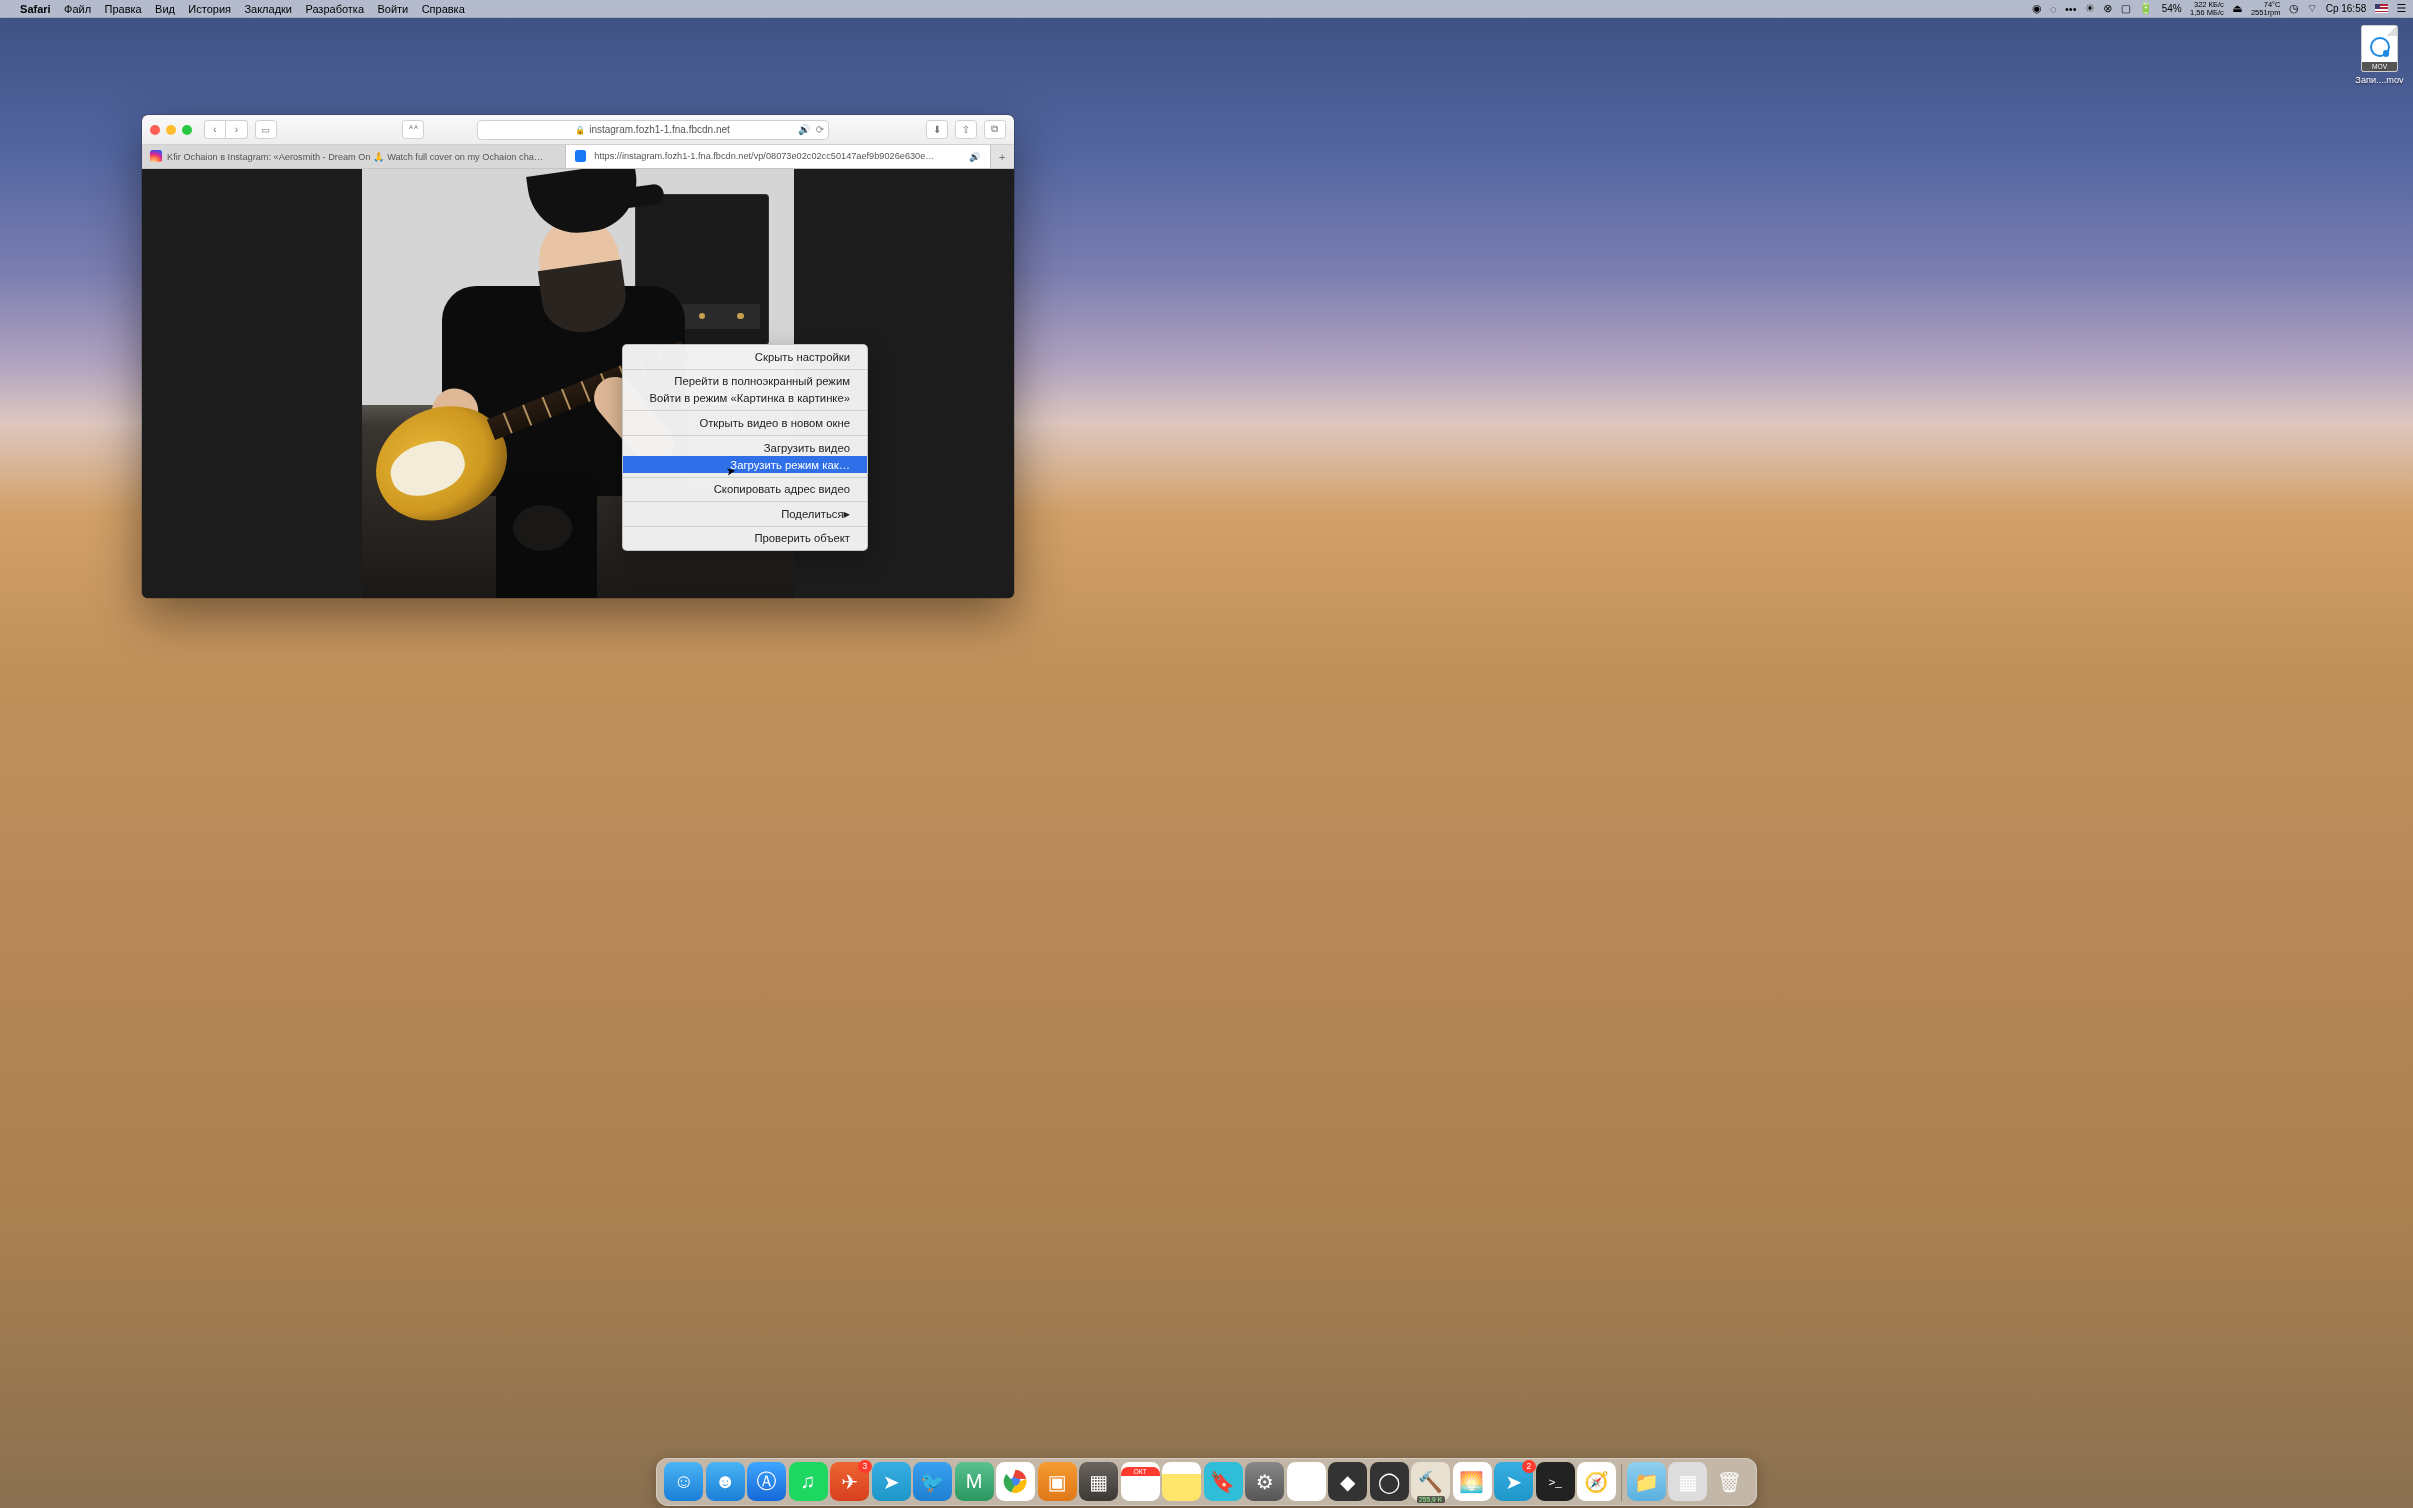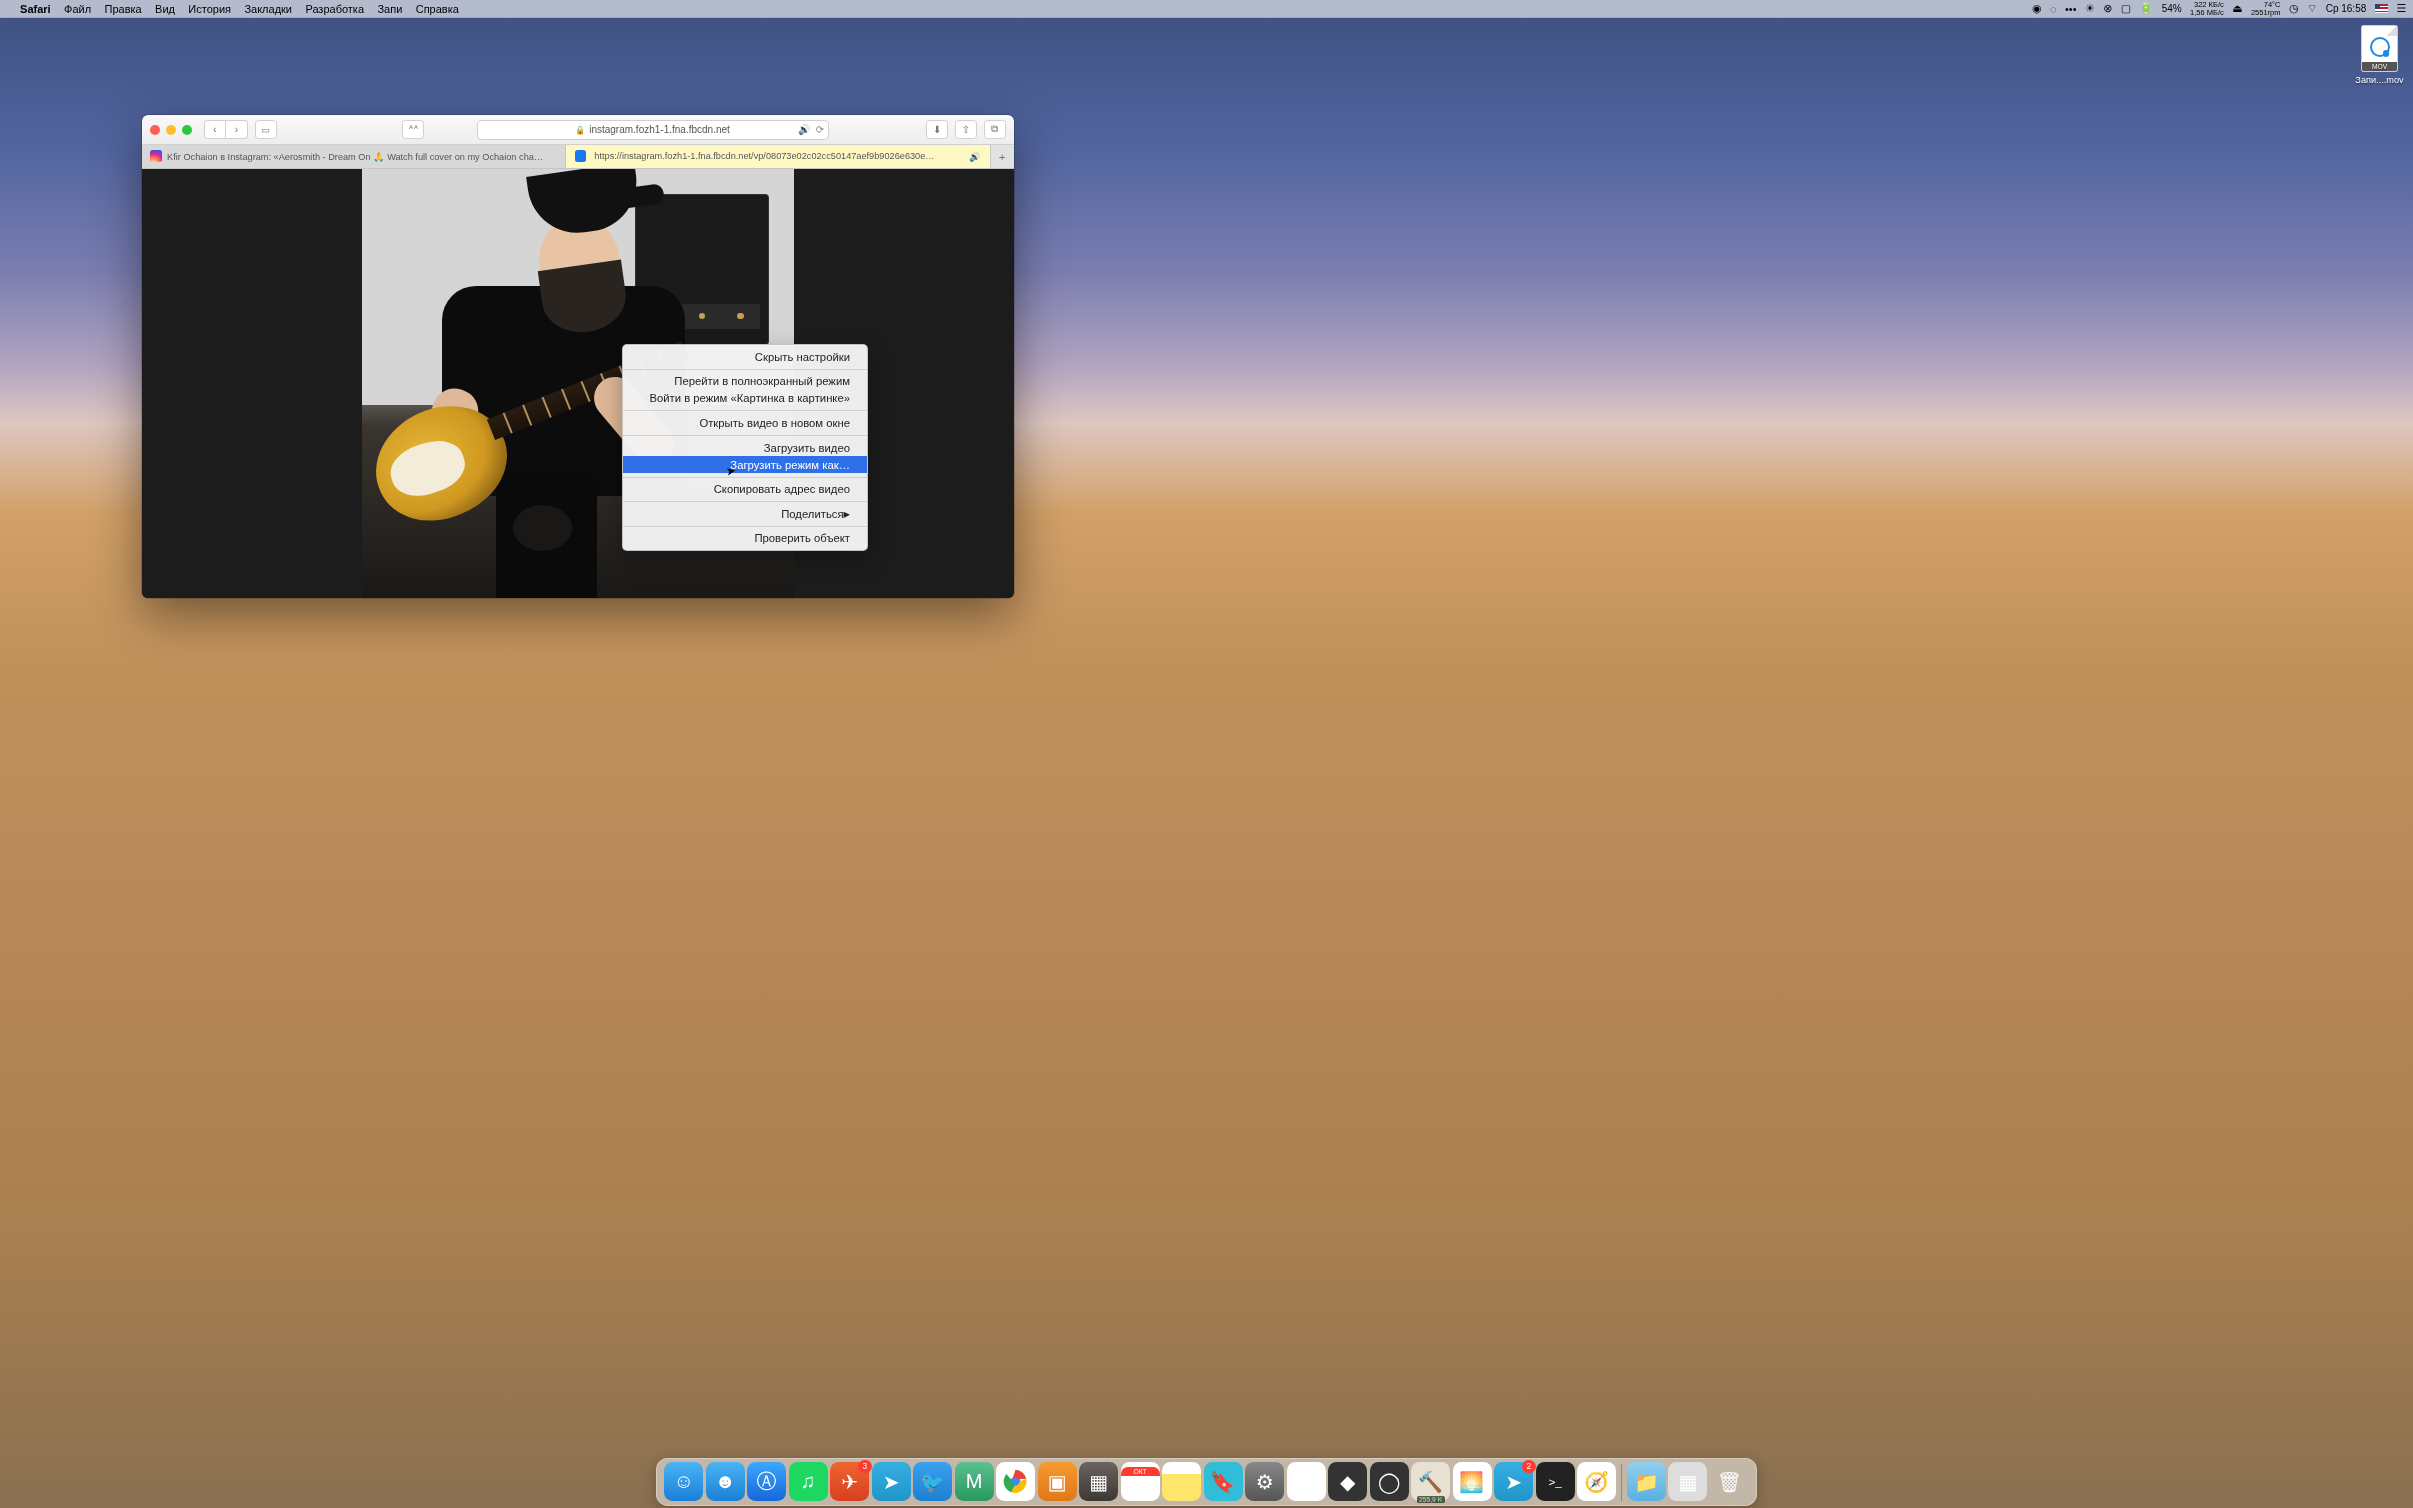--- a/index.html
+++ b/index.html
@@ -60,21 +60,21 @@
 .nav-btn { width:22px; height:18.4px; border:0.8px solid #d0d0d0; background:#fff; border-radius:3.4px; display:flex; align-items:center; justify-content:center; color:#777; font-size:10px;}
 .nav-group{display:flex;} .nav-group .nav-btn:first-child{border-radius:3.4px 0 0 3.4px;} .nav-group .nav-btn:last-child{border-radius:0 3.4px 3.4px 0; border-left:none;}
 .addr-spacer{flex:0 0 67px;}
 .addr { flex:1; max-width:352px; margin:0 auto; height:20px; background:#fff; border:0.8px solid #d0d0d0; border-radius:4.2px; display:flex; align-items:center; justify-content:center; font-size:10px; color:#555; gap:3.4px; position:relative;}
 .addr .lock{font-size:8.4px;}
 .addr .rightctl{position:absolute; right:3.4px; display:flex; gap:5px; color:#888; font-size:10px;}
 .tb-right{margin-left:auto; display:flex; gap:6.7px;}
 
 .tabbar { height:23.5px; background:#e2e2e2; display:flex; border-bottom:0.8px solid #c5c5c5;}
 .tab { flex:1; display:flex; align-items:center; gap:5px; padding:0 8.4px; font-size:9.2px; color:#555; border-right:0.8px solid #c5c5c5; min-width:0; background:#d8d8d8;}
-.tab.active { background:#fef9c3;gap:8px; }
+.tab.active { background:#ffffff;gap:8px; }
 .tab .favicon{width:11.7px; height:11.7px; flex:none; border-radius:2.5px;}
 .tab .fav-ig{background:radial-gradient(circle at 30% 110%, #fdf497 0%, #fd5949 45%, #d6249f 60%, #285aeb 90%);}
 .tab .fav-fb{background:#1877f2;}
 .tab .title{white-space:nowrap; overflow:hidden; text-overflow:ellipsis; flex:1;}
 .tab .snd{font-size:9.2px; color:#888;}
 .newtab{width:23.5px; display:flex; align-items:center; justify-content:center; color:#777; font-size:11.7px;}
 
 .content { flex:1; background:#1c1c1c; display:flex; justify-content:center; position:relative;}
 .video-frame { width:432px; height:100%; background: linear-gradient(180deg, #d8d8d8 0%, #c8c8c8 35%, #3a3530 60%, #1a1816 100%); position:relative; overflow:hidden;}
 
@@ -159,21 +159,21 @@
 <div class="menubar">
   <div class="menubar-left">
     <span class="apple"></span>
     <span class="app-name">Safari</span>
     <span>Файл</span>
     <span>Правка</span>
     <span>Вид</span>
     <span>История</span>
     <span>Закладки</span>
     <span>Разработка</span>
-    <span>Запи</span>
+    <span>Войти</span>
     <span>Справка</span>
   </div>
   <div class="menubar-right">
     <span class="icon">◉</span>
     <span class="icon">◌</span>
     <span class="icon">•••</span>
     <span class="icon">☀︎</span>
     <span class="icon">⊗</span>
     <span class="icon">▢</span>
     <span class="icon">🔋</span>

